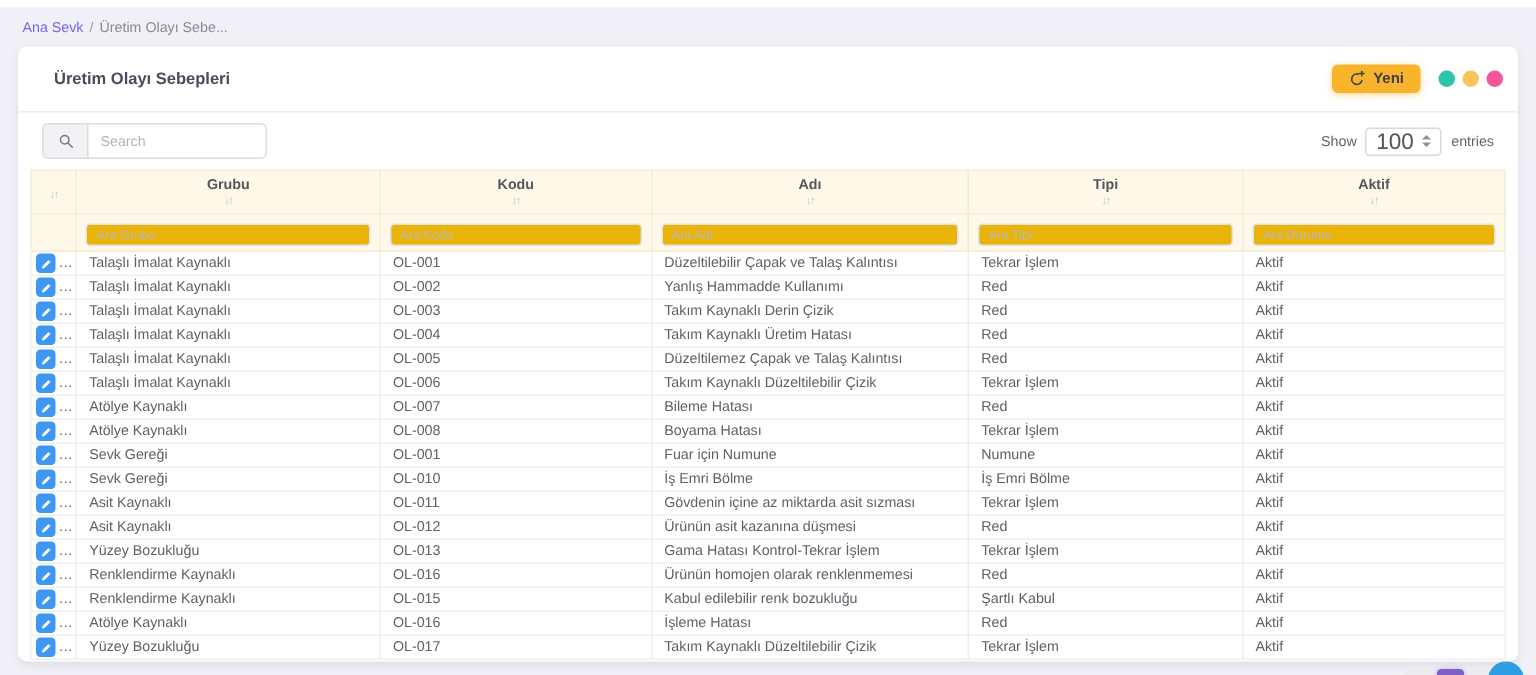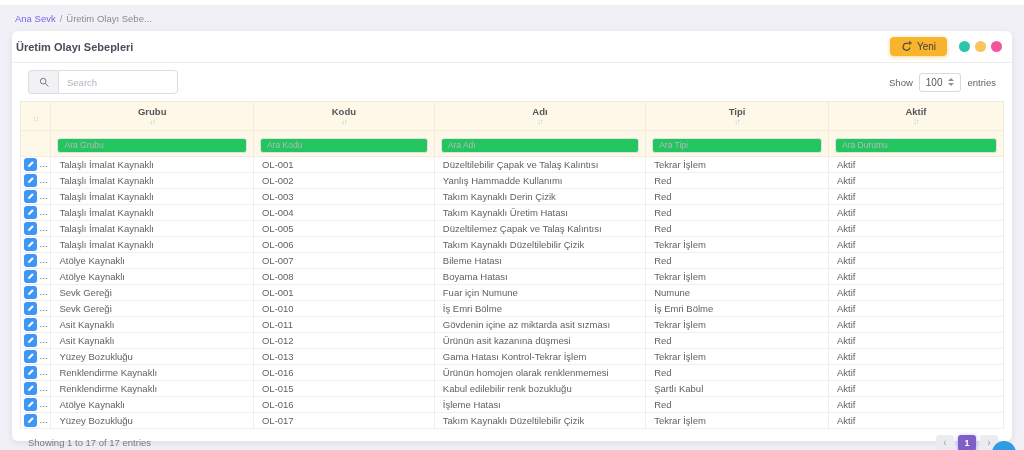--- a/index.html
+++ b/index.html
@@ -20,29 +20,29 @@
   .card {
     margin: 1px 12px 0 12px;
     background: #fff;
     border-radius: 6px;
     box-shadow: 0 2px 6px rgba(60,60,90,.10);
     height: 410px;
     position: relative;
   }
   .card-header {
     display: flex; align-items: center; justify-content: space-between;
-    padding: 6px 10px 6px 4px;
+    padding: 6px 10px 6px 24px;
     border-bottom: 1px solid #ededf0;
-    height: 32px;
+    height: 44px;
   }
   .card-title { font-size: 11px; font-weight: bold; color: #4b4b5a; }
   .header-right { display: flex; align-items: center; gap: 12px; }
   .btn-new {
     background: #f7b42c; border: none; border-radius: 4px;
-    padding: 4px 11px; font-size: 10px; font-weight: 400; color: #3f3f46;
+    padding: 4px 11px; font-size: 10px; font-weight: 700; color: #3f3f46;
     display: flex; align-items: center; gap: 5px;
     box-shadow: 0 1px 4px rgba(247,180,44,.55); cursor: pointer;
     font-family: "Liberation Sans", sans-serif;
   }
   .dots { display: flex; gap: 5px; align-items: center; }
   .dot { width: 11px; height: 11px; border-radius: 50%; }
   .dot-teal { background: #2bc5ab; }
   .dot-yellow { background: #f9c45c; }
   .dot-pink { background: #f2559b; }
 
@@ -58,41 +58,41 @@
   .search-input {
     flex: 1; min-width: 0; border: 1px solid #dcdce3; border-radius: 0 4px 4px 0;
     font-size: 9.5px; padding: 0 8px; color: #555; outline: none;
     font-family: "Liberation Sans", sans-serif;
   }
   .search-input::placeholder { color: #b2b2bc; }
   .page-size { display: flex; align-items: center; gap: 6px; font-size: 9.5px; color: #63636e; }
   .size-select {
     border: 1px solid #d8d8df; border-radius: 3px; background: #fff;
     padding: 2px 6px; display: flex; align-items: center; gap: 6px;
-    font-size: 10px; color: #555; cursor: pointer; height: 19px;
+    font-size: 15px; color: #555; cursor: pointer; height: 19px;
   }
   .arrows { display: flex; flex-direction: column; gap: 2px; }
   .tri-up { width: 0; height: 0; border-left: 3px solid transparent; border-right: 3px solid transparent; border-bottom: 3px solid #8f8f99; }
   .tri-down { width: 0; height: 0; border-left: 3px solid transparent; border-right: 3px solid transparent; border-top: 3px solid #8f8f99; }
 
   .table-wrap { margin: 0 8px; }
   table { width: 100%; border-collapse: collapse; table-layout: fixed; }
   th, td { border: 1px solid #efeff2; }
   thead th {
     background: #fdf8e8; border-color: #f2ecd8;
     padding: 4px 7px; height: 20px;
   }
   .th-inner { display: flex; align-items: center; justify-content: space-between; flex-direction: column; }
   .th-label { font-size: 9.5px; font-weight: bold; color: #55555e; }
   .sort-icon { font-size: 7.5px; color: #c3c3ca; letter-spacing: -1px; white-space: nowrap; }
   .th-actions { text-align: center; }
   tr.filter-row td { background: #fdf8e8; border-color: #f2ecd8; padding: 3px 6px; height: 22px; }
   .filter-input {
     width: 100%; height: 15px; border: 1px solid #e0e0e6; border-radius: 3px;
-    background: #22c55e; font-size: 8.5px; padding: 0 6px; color: #555; outline: none;
+    background: #eab308; font-size: 8.5px; padding: 0 6px; color: #555; outline: none;
     font-family: "Liberation Sans", sans-serif;
   }
   .filter-input::placeholder { color: #b8b8c0; }
   tbody td {
     font-size: 9.5px; color: #5f5f68; padding: 0 8px; height: 16px;
     white-space: nowrap; overflow: hidden; text-overflow: ellipsis;
   }
   td.actions { padding: 1px 2px 1px 3px; }
   .btn-icon {
     width: 13px; height: 13px; border: none; border-radius: 3px; padding: 0;

